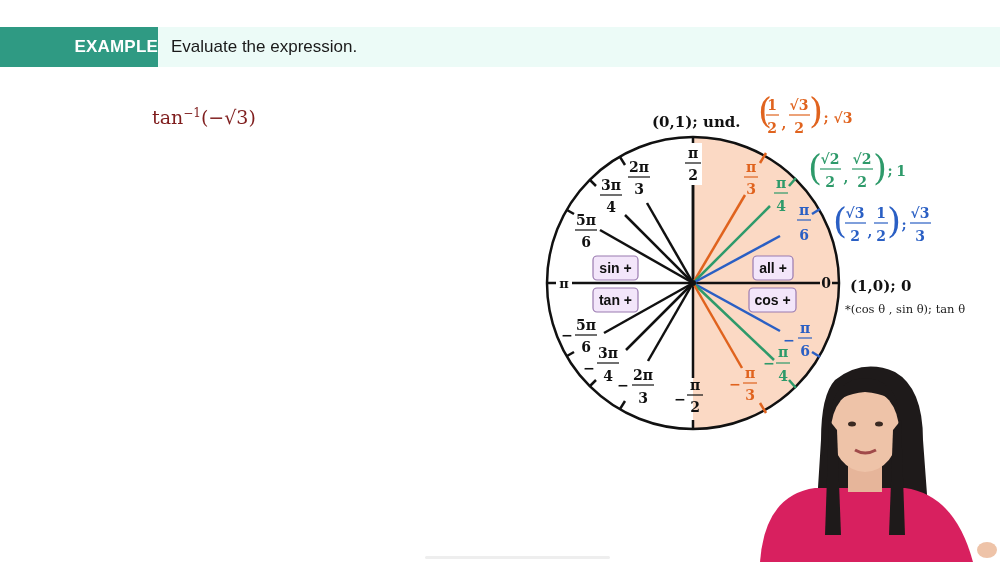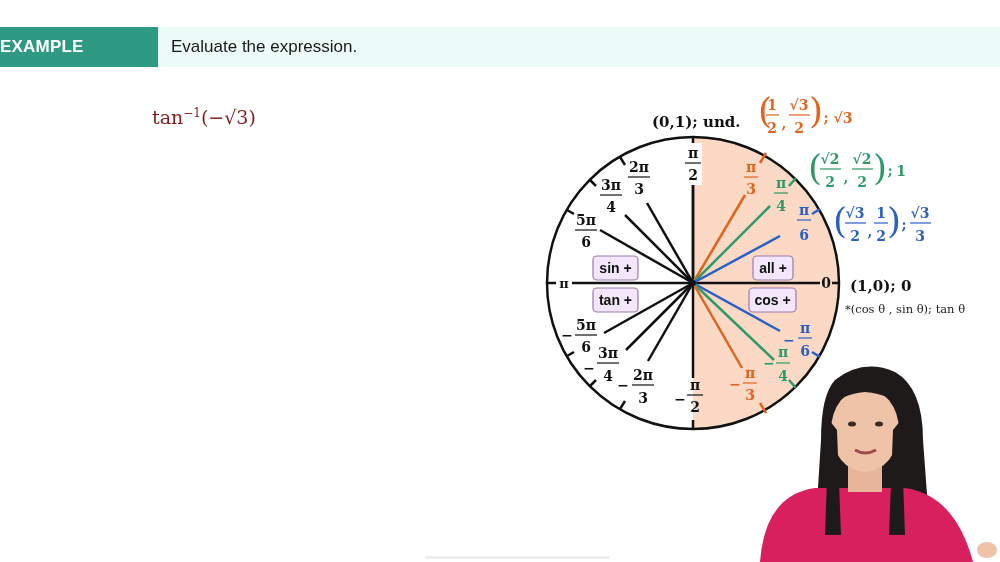--- a/index.html
+++ b/index.html
@@ -1,18 +1,18 @@
 <!DOCTYPE html>
 <html><head>
 <meta charset="utf-8">
 <style>
   html, body { margin:0; padding:0; }
   body { width:1000px; height:562px; position:relative; overflow:hidden; background:#ffffff; font-family:"Liberation Sans", sans-serif; }
   .banner { position:absolute; left:0; top:27px; width:1000px; height:40px; background:#ecfbf7; }
-  .badge { position:absolute; left:0; top:0; width:158px; height:40px; background:#2f9a83; color:#ffffff; font-weight:bold; font-size:17px; line-height:40px; text-align:left; letter-spacing:0.2px; }
+  .badge { position:absolute; left:0; top:0; width:158px; height:40px; background:#2f9a83; color:#ffffff; font-weight:bold; font-size:17px; line-height:40px; text-align:right; letter-spacing:0.2px; }
   .prompt { position:absolute; left:171px; top:0; line-height:40px; font-size:17px; color:#1a1a1a;text-align:center; }
   .expr { position:absolute; left:152px; top:106px; font-family:"DejaVu Serif", serif; font-size:19px; color:#7f1d1d; }
   .expr sup { font-size:12px; }
   svg { position:absolute; left:0; top:0; }
   .presenter { position:absolute; left:755px; top:360px; width:245px; height:202px; }
   .scrollbar { position:absolute; left:425px; top:556px; width:185px; height:3px; background:#eeeeee; border-radius:2px; }
 </style>
 </head>
 <body>
 

